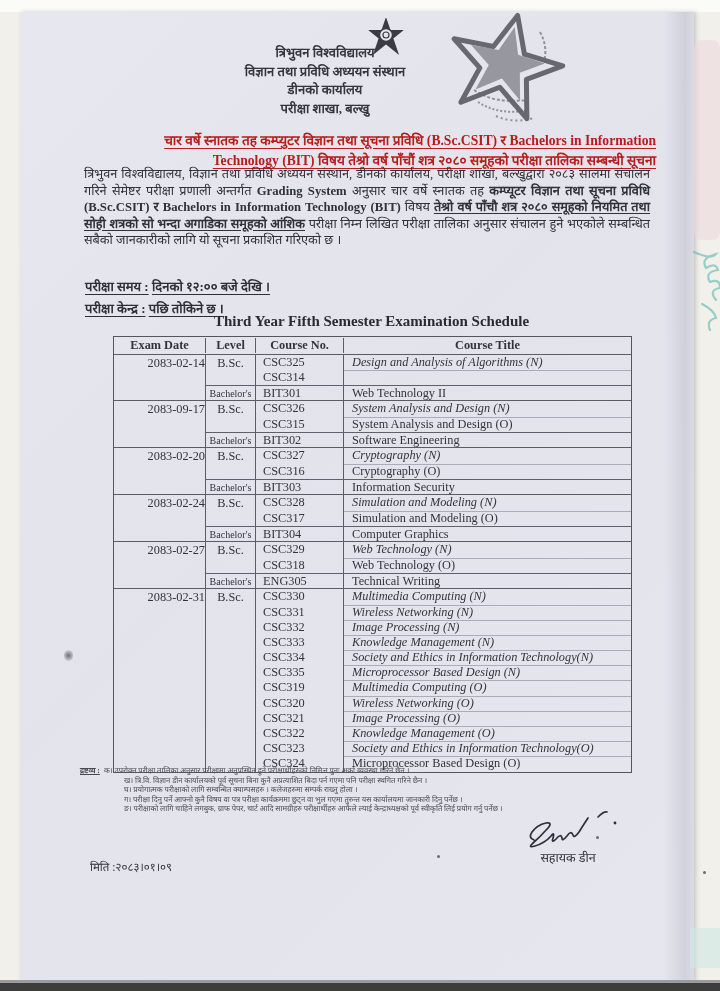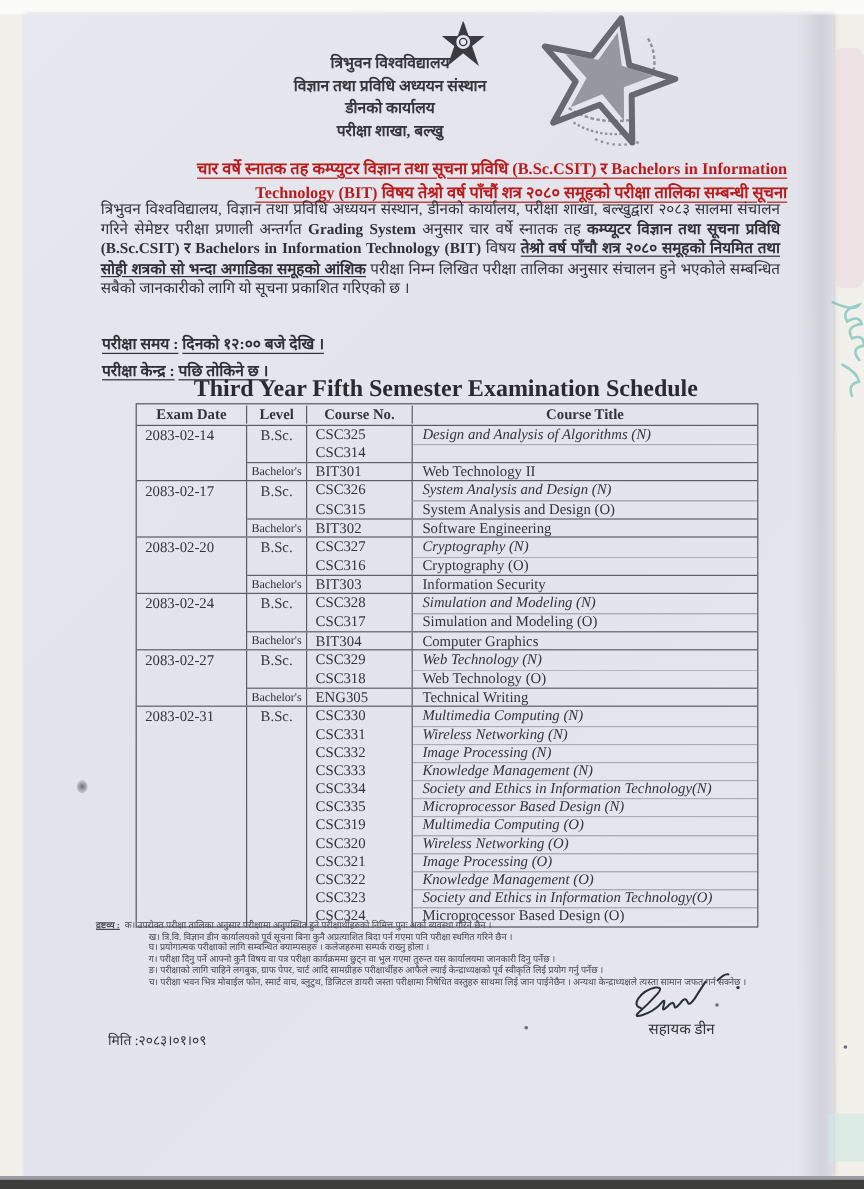--- a/index.html
+++ b/index.html
@@ -37,27 +37,27 @@
     font-size:12.7px;line-height:16.5px;text-align:justify;color:#323138;}
   .body-para .b{font-weight:bold;}
   .body-para .u{text-decoration:underline;text-underline-offset:2px;}
 
   .kv-line{position:absolute;left:85px;font-weight:bold;font-size:13px;color:#302f36;white-space:nowrap;}
   .kv-line .lbl,.kv-line .val{text-decoration:underline;text-underline-offset:3px;}
   #exam-time{top:277px;}
   #exam-center{top:299px;}
 
   .table-title{position:absolute;left:113px;top:313px;width:517px;text-align:center;
-    font-weight:bold;font-size:20px;color:#2b2a31;white-space:nowrap;}
+    font-weight:bold;font-size:15px;color:#2b2a31;white-space:nowrap;}
 
   .sched-table{position:absolute;left:113px;top:336px;width:517px;
     border:1.4px solid #55555e;font-size:12.3px;color:#34333a;}
   .thead{display:flex;font-weight:bold;height:16.5px;align-items:center;}
   .thead .c{text-align:center;}
-  .col-date{width:92px;flex:none;border-right:1.2px solid #5c5c65;box-sizing:border-box;}
+  .col-date{width:92px;flex:none;border-right:1.2px solid #5c5c65;box-sizing:border-box;text-align:right;}
   .col-level{width:50px;flex:none;border-right:1.2px solid #5c5c65;box-sizing:border-box;}
   .col-no{width:88px;flex:none;border-right:1.2px solid #5c5c65;box-sizing:border-box;}
   .col-title{flex:1;min-width:0;}
   .block{display:flex;border-top:1.2px solid #5c5c65;}
   .block .date-cell{padding:1px 0 0 7px;box-sizing:border-box;}
   .groups{flex:1;min-width:0;}
   .group{display:flex;}
   .group + .group{border-top:1.1px solid #60606a;}
   .level-cell{text-align:center;padding-top:1px;}
   .level-cell.small{font-size:10px;padding-top:2px;}
@@ -168,21 +168,21 @@
           <div class="courses">
             <div class="c-row small">
               <div class="col-no no-cell">BIT301</div>
               <div class="col-title title-cell">Web Technology II</div>
             </div>
           </div>
         </div>
       </div>
     </div>
     <div class="block">
-      <div class="col-date date-cell">2083-02-17</div>
+      <div class="col-date date-cell">2083-09-17</div>
       <div class="groups">
         <div class="group">
           <div class="col-level level-cell">B.Sc.</div>
           <div class="courses">
             <div class="c-row">
               <div class="col-no no-cell">CSC326</div>
               <div class="col-title title-cell sep">System Analysis and Design (N)</div>
             </div>
             <div class="c-row">
               <div class="col-no no-cell">CSC315</div>
@@ -341,21 +341,20 @@
       </div>
     </div>
   </div>
 
 <div class="notes" id="notes">
     <div class="note-line"><span class="note-label">द्रष्टव्य :</span><span class="note-first">क। उपरोक्त परीक्षा तालिका अनुसार परीक्षामा अनुपस्थित हुने परीक्षार्थीहरुको निमित्त पुनः अर्को ब्यवस्था गरिने छैन ।</span></div>
     <div class="note-item">ख। त्रि.वि. विज्ञान डीन कार्यालयको पूर्व सूचना बिना कुनै अप्रत्याशित बिदा पर्न गएमा पनि परीक्षा स्थगित गरिने छैन ।</div>
     <div class="note-item">घ। प्रयोगात्मक परीक्षाको लागि सम्बन्धित क्याम्पसहरु । कलेजहरुमा सम्पर्क राख्नु होला ।</div>
     <div class="note-item">ग। परीक्षा दिनु पर्ने आफ्नो कुनै विषय वा पत्र परीक्षा कार्यक्रममा छुट्न वा भुल गएमा तुरुन्त यस कार्यालयमा जानकारी दिनु पर्नेछ ।</div>
     <div class="note-item">ङ। परीक्षाको लागि चाहिने लगबुक, ग्राफ पेपर, चार्ट आदि सामग्रीहरु परीक्षार्थीहरु आफैले ल्याई केन्द्राध्यक्षको पूर्व स्वीकृति लिई प्रयोग गर्नु पर्नेछ ।</div>
-    <div class="note-item">च। परीक्षा भवन भित्र मोबाईल फोन, स्मार्ट वाच, ब्लुटुथ, डिजिटल डायरी जस्ता परीक्षामा निषेधित वस्तुहरु साथमा लिई जान पाईनेछैन । अन्यथा केन्द्राध्यक्षले त्यस्ता सामान जफत गर्न सक्नेछ ।</div>
   </div>
 
 <div class="date-line">मिति :२०८३।०१।०९</div>
 <svg class="sig-svg" width="110" height="46" viewBox="0 0 110 46">
   <g stroke="#2c3138" fill="none" stroke-width="1.7" stroke-linecap="round">
     <path d="M14 32 q-6 -2 -2 -8 q5 -7 14 -9 q7 -1 2 5 q-8 9 -16 16 q-4 4 3 2 q10 -3 16 -10 q4 -5 2 2 q-2 6 3 1 q5 -6 6 -1 q0 4 5 -2 q4 -6 6 -1 q1 4 6 -3 q5 -8 9 -14"></path>
     <path d="M78 9 q6 -6 9 -5"></path>
     <circle cx="95" cy="15" r="1.4" fill="#2c3138" stroke="none"></circle>
   </g>
 </svg>

